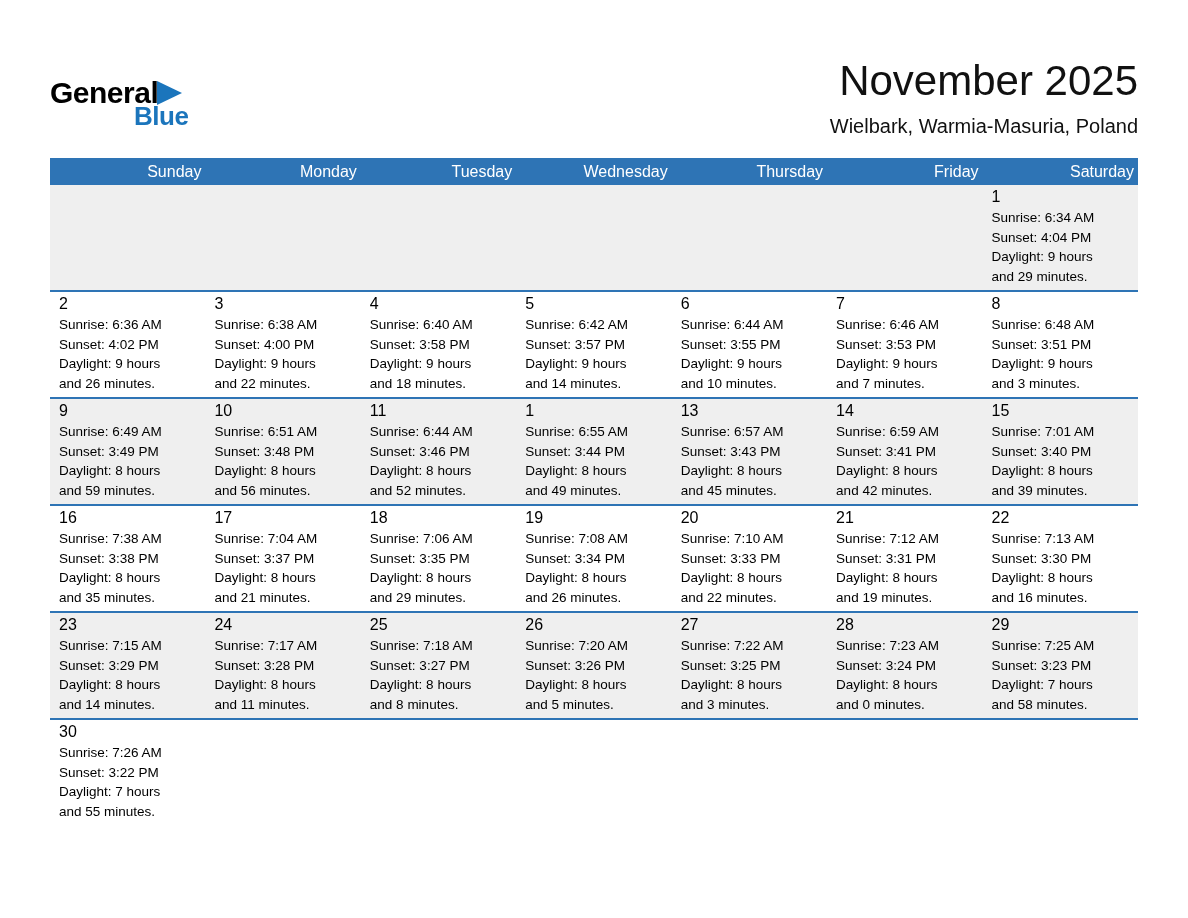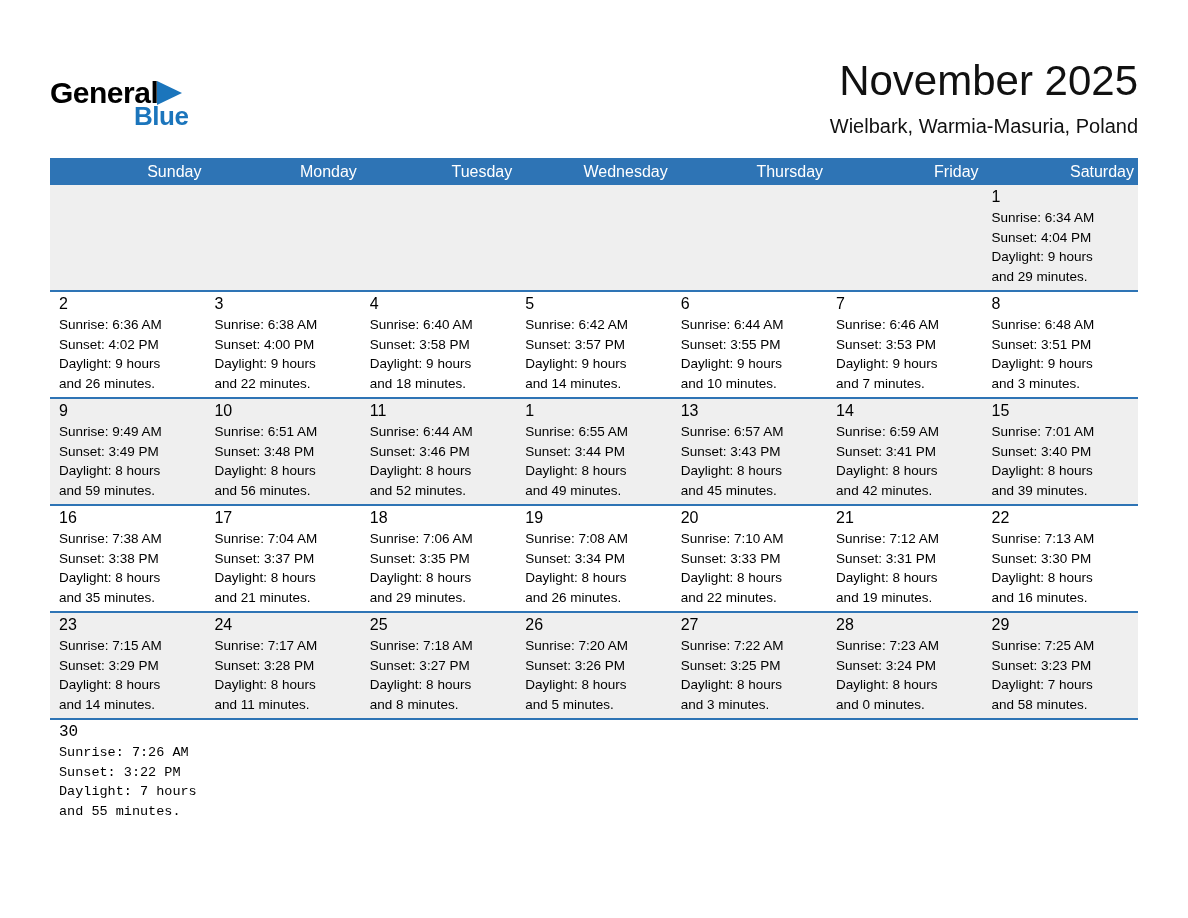--- a/index.html
+++ b/index.html
@@ -28,21 +28,21 @@
   .page-subtitle { font-size: 20px; font-weight: 400; color: #111; margin-top: 11px; }
 
   
   table.calendar { position: absolute; left: 50px; top: 158px; width: 1088px;
                    border-collapse: collapse; table-layout: fixed; }
   thead th { background: var(--header-bg); color: #fff; font-weight: 400; font-size: 16px;
              text-align: right; padding: 5px 4px 2px 10px; }
   tbody tr { border-top: 2px solid var(--divider); }
   tbody tr.shaded { background: var(--row-shade); }
   tbody td { vertical-align: top; height: 105px; padding: 3px 4px 4px 9px; }
-  tbody tr.last td { height: 124px; font-family: Liberation Mono, monospace; }
+  tbody tr.last td { height: 124px; }
   .day-num { font-size: 16px; color: #000; margin-bottom: 2px; }
   .cell-line { font-size: 13.5px; line-height: 19.5px; color: #000; }
 </style>
 </head>
 <body>
 
 <div class="page">
 
   <div class="logo">
     <div class="logo-general">General</div>
@@ -130,21 +130,21 @@
             <div class="day-num">8</div>
             <div class="cell-line">Sunrise: 6:48 AM</div>
             <div class="cell-line">Sunset: 3:51 PM</div>
             <div class="cell-line">Daylight: 9 hours</div>
             <div class="cell-line">and 3 minutes.</div>
           </td>
         </tr>
         <tr class="shaded">
           <td>
             <div class="day-num">9</div>
-            <div class="cell-line">Sunrise: 9:49 AM</div>
+            <div class="cell-line">Sunrise: 6:49 AM</div>
             <div class="cell-line">Sunset: 3:49 PM</div>
             <div class="cell-line">Daylight: 8 hours</div>
             <div class="cell-line">and 59 minutes.</div>
           </td>
           <td>
             <div class="day-num">10</div>
             <div class="cell-line">Sunrise: 6:51 AM</div>
             <div class="cell-line">Sunset: 3:48 PM</div>
             <div class="cell-line">Daylight: 8 hours</div>
             <div class="cell-line">and 56 minutes.</div>

